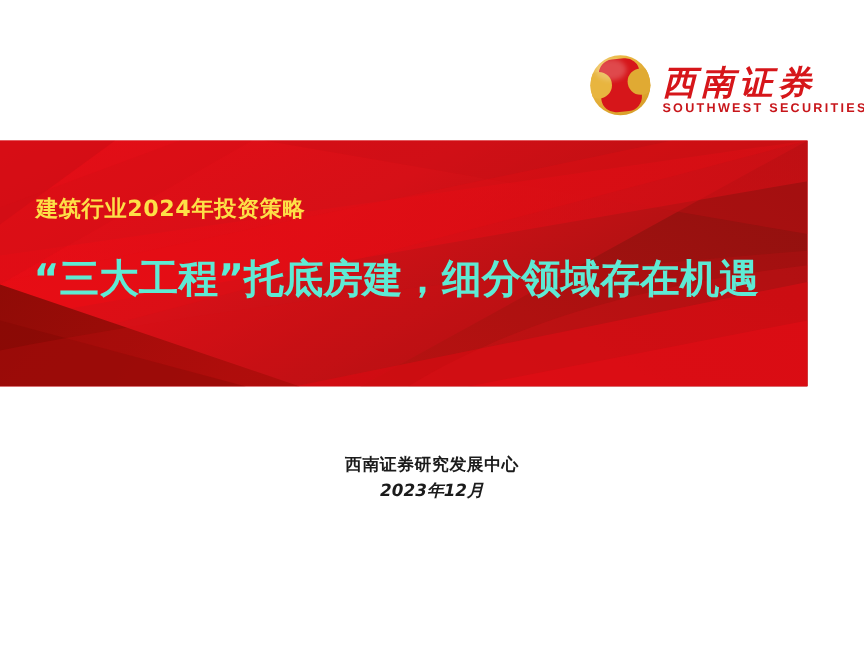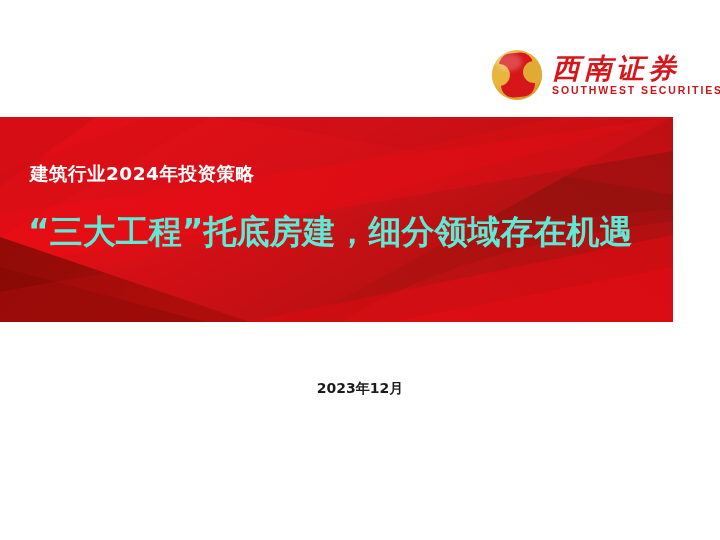--- a/index.html
+++ b/index.html
@@ -25,21 +25,20 @@
   }
 
   
   .logo-block {
     position: absolute;
     left: 492px;
     top: 46px;
     width: 205px;
     height: 58px;
     display: flex;
-    align-items: center;
   }
   .logo-mark {
     position: relative;
     width: 50px;
     height: 50px;
     flex: 0 0 50px;
     border-radius: 50%;
     background: radial-gradient(circle at 34% 30%, #f2c860 0%, #e8b53f 42%, #dba32c 72%, #cf9425 100%);
     overflow: hidden;
   }
@@ -143,21 +142,21 @@
     width: 673px;
     height: 205px;
   }
   .subtitle {
     position: absolute;
     left: 30px;
     top: 44px;
     font-family: "DejaVu Sans", "Liberation Sans", sans-serif;
     font-size: 18.5px;
     font-weight: bold;
-    color: #ffffff;
+    color: #fde047;
     letter-spacing: 0.5px;
     white-space: nowrap;
   }
   .maintitle {
     position: absolute;
     left: 28px;
     top: 98px;
     font-family: "DejaVu Sans", "Liberation Sans", sans-serif;
     font-size: 33px;
     font-weight: bold;
@@ -178,20 +177,21 @@
   .footer-line {
     font-family: "DejaVu Sans", "Liberation Sans", sans-serif;
     font-size: 14px;
     font-weight: bold;
     color: #1b1b1b;
     line-height: 21px;
     letter-spacing: 0.5px;
   }
   .footer-line.date {
     letter-spacing: 0px;
+    font-style: italic;
   }
 </style>
 </head>
 <body>
 
 <div class="slide">
 
   <div class="logo-block">
     <div class="logo-mark">
       <div class="sw-top"></div>
@@ -249,16 +249,17 @@
       <path d="M340,205 C430,150 540,120 673,104 L673,205 Z" fill="#e8131a" opacity="0.22"></path>
     </svg>
 
     <div class="banner-text">
       <div class="subtitle">建筑行业2024年投资策略</div>
       <div class="maintitle">“三大工程”托底房建，细分领域存在机遇</div>
     </div>
   </div>
 
   <div class="footer">
+    <div class="footer-line">西南证券研究发展中心</div>
     <div class="footer-line date">2023年12月</div>
   </div>
 
 </div>
 
 </body></html>

